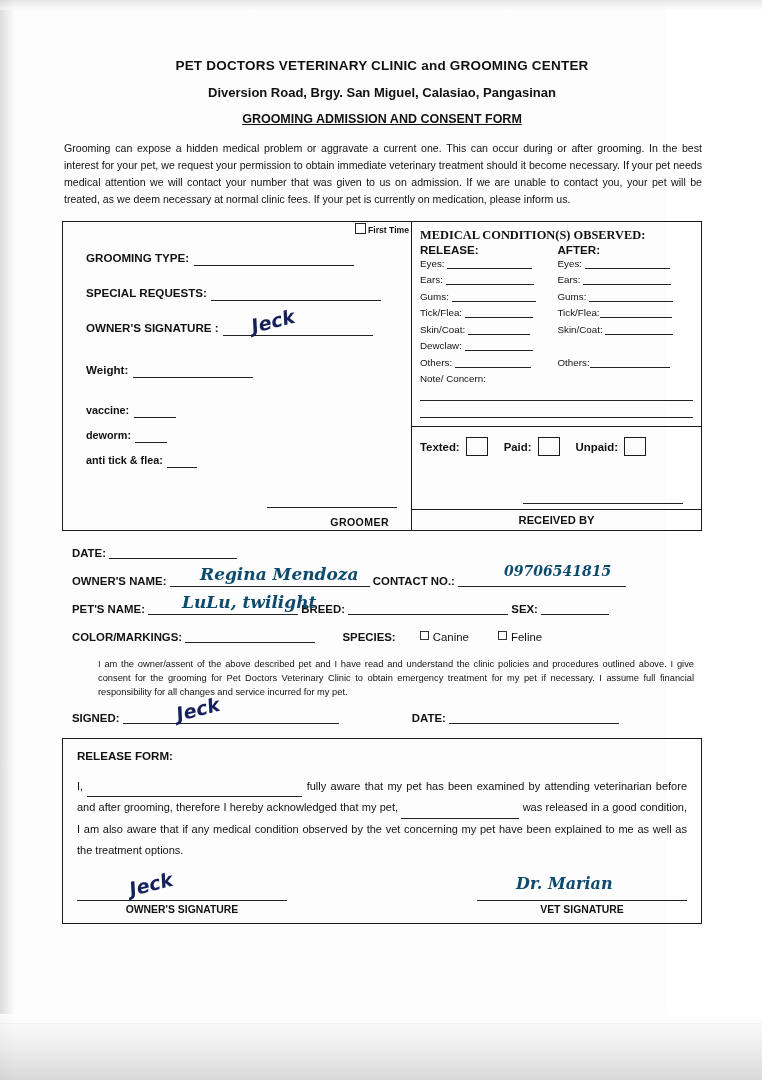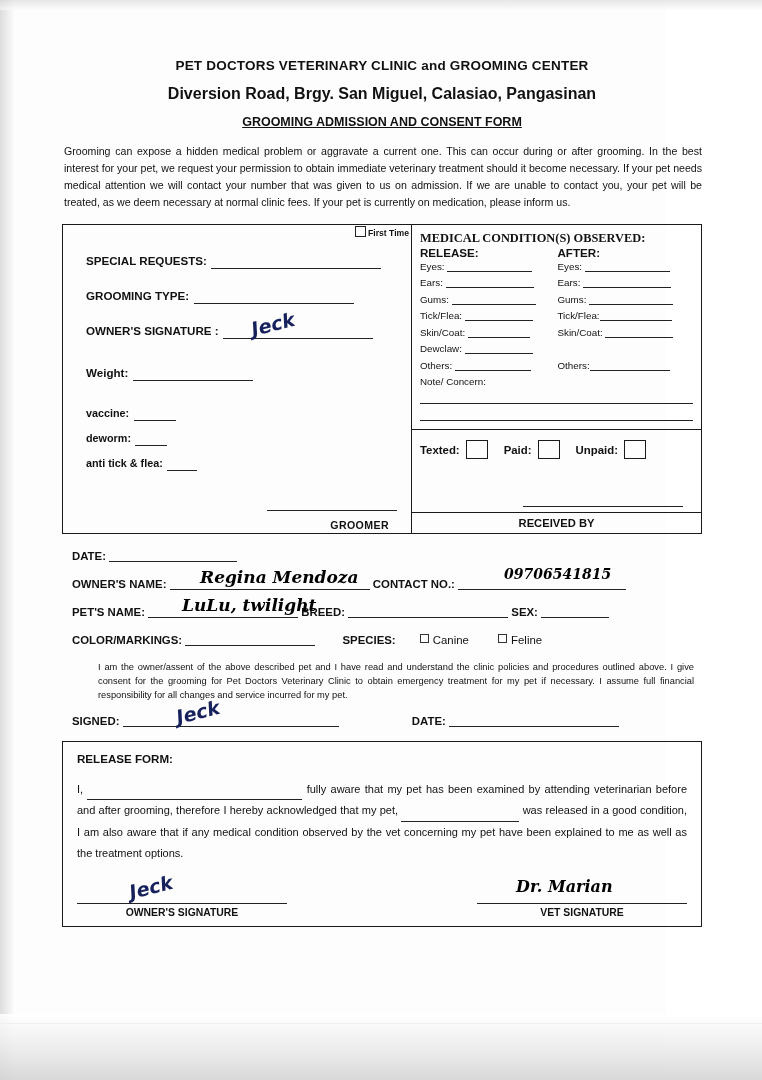--- a/index.html
+++ b/index.html
@@ -53,21 +53,21 @@
   .title1 {
     text-align: center;
     font-weight: bold;
     font-size: 13.5px;
     letter-spacing: .2px;
     margin: 0 0 12px 0;
   }
   .title2 {
     text-align: center;
     font-weight: bold;
-    font-size: 16px;
+    font-size: 13px;
     margin: 0 0 12px 0;
   }
   .title3 {
     text-align: center;
     font-weight: bold;
     font-size: 12.5px;
     text-decoration: underline;
     margin: 0 0 14px 0;
   }
   .intro {
@@ -295,21 +295,21 @@
   }
   .sig .cap {
     font-size: 10.4px;
     font-weight: bold;
   }
 
   
   .hand {
     font-family: "DejaVu Serif", serif;
     font-style: italic;
-    color: #000000;
+    color: #0c4a6e;
     font-weight: bold;
     position: absolute;
     white-space: nowrap;
   }
   .sigmark {
     position: absolute;
     color: #16215c;
     font-family: "DejaVu Sans", sans-serif;
     font-weight: bold;
     font-style: italic;
@@ -332,27 +332,27 @@
     <div class="intro">Grooming can expose a hidden medical problem or aggravate a current one. This can occur during or after grooming. In the best interest for your pet, we request your permission to obtain immediate veterinary treatment should it become necessary. If your pet needs medical attention we will contact your number that was given to us on admission. If we are unable to contact you, your pet will be treated, as we deem necessary at normal clinic fees. If your pet is currently on medication, please inform us.</div>
 
     <div class="boxes">
 
       <div class="box-left">
         <div class="firsttime">
           <span class="chk-sm"></span><span>First Time</span>
         </div>
 
         <div class="row-l">
+          <span class="fl">GROOMING TYPE:</span>
+          <span class="line" style="width:160px"></span>
+        </div>
+
+        <div class="row-l">
           <span class="fl">SPECIAL REQUESTS:</span>
           <span class="line" style="width:170px"></span>
-        </div>
-
-        <div class="row-l">
-          <span class="fl">GROOMING TYPE:</span>
-          <span class="line" style="width:160px"></span>
         </div>
 
         <div class="row-l">
           <span class="fl">OWNER'S  SIGNATURE :</span>
           <span class="line" style="width:150px"></span>
           <span class="sigmark" style="left:165px; top:-8px; font-size:19px;">Jeck</span>
         </div>
 
         <div class="row-l" style="margin-top:24px">
           <span class="fl">Weight:</span>

